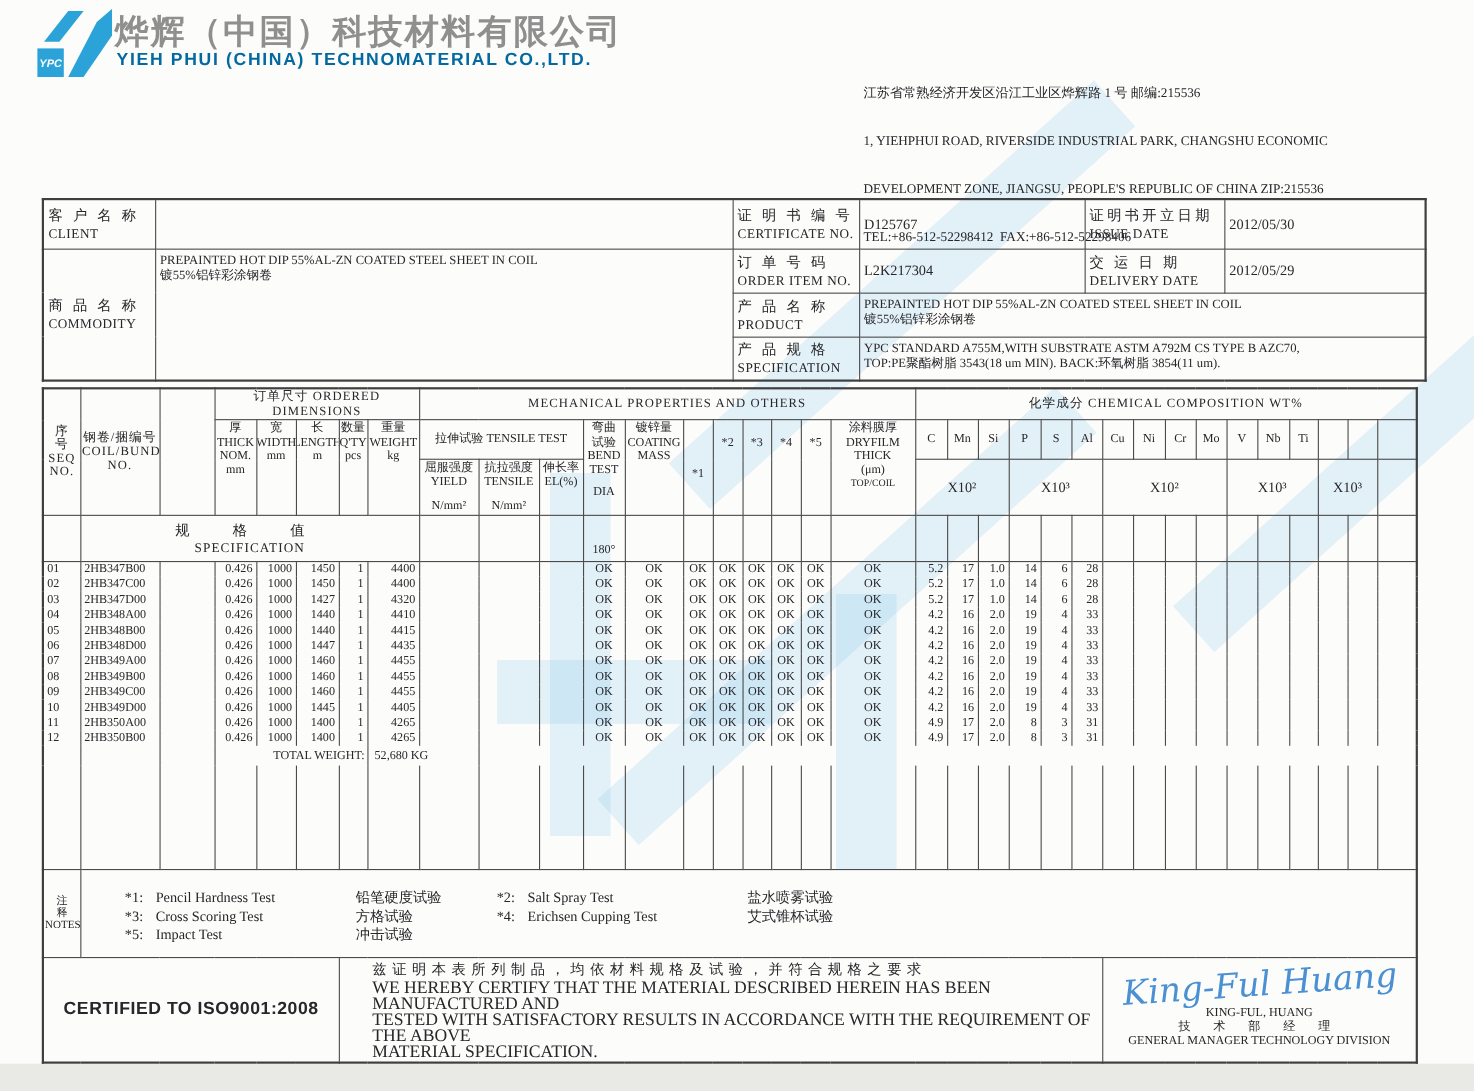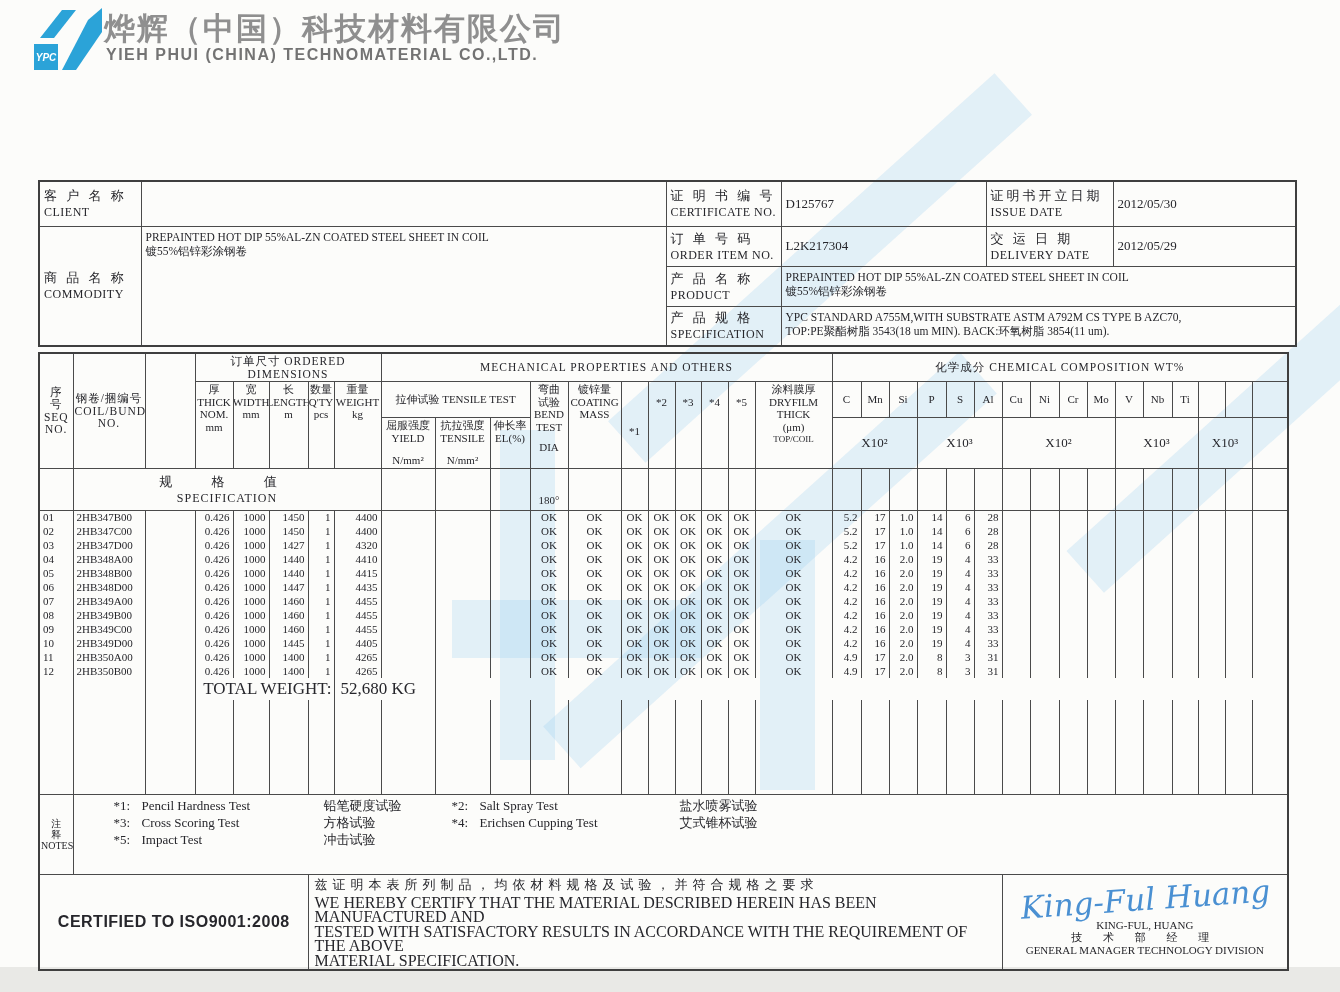--- a/index.html
+++ b/index.html
@@ -15,21 +15,21 @@
   
   .logo{position:absolute;left:32px;top:8px;width:70px;height:64px;z-index:2;font-style:italic;}
   .company-cn{
     position:absolute;left:104px;top:8px;z-index:2;
     font-family:"Liberation Sans",sans-serif;font-weight:bold;
     font-size:31px;color:#8f8f8f;letter-spacing:2px;
   }
   .company-en{
     position:absolute;left:106px;top:46px;z-index:2;
     font-family:"Liberation Sans",sans-serif;font-weight:bold;
-    font-size:16px;color:#737373;letter-spacing:1.5px;
+    font-size:16px;color:#0369a1;letter-spacing:1.5px;
   }
   .address{position:absolute;left:785px;top:48px;z-index:2;font-size:12px;line-height:14.5px;white-space:pre;}
   .title{position:absolute;left:38px;top:120px;width:1257px;text-align:center;z-index:2;}
   .title-cn{font-size:21px;font-weight:bold;letter-spacing:16px;}
   .title-en{font-size:23px;letter-spacing:1px;margin-top:2px;}
   
   table{border-collapse:collapse;table-layout:fixed;}
   td,th{overflow:hidden;}
   
   .info-table{position:absolute;left:38px;top:180px;width:1257px;border:2px solid #3f3f3f;z-index:2;}
@@ -53,38 +53,38 @@
   .tiny{font-size:9px;}
   .spec-row{height:42px;}
   .spec-row td{border:1px solid #4a4a4a;text-align:center;vertical-align:middle;}
   .spec-cn{font-size:13px;letter-spacing:18px;}
   .spec-en{font-size:12px;letter-spacing:1px;}
   .data-row{height:14px;}
   .data-row td{border-left:1px solid #4a4a4a;border-right:1px solid #4a4a4a;padding:0 3px;font-size:11px;line-height:13px;}
   .data-row td.num{text-align:right;}
   .data-row td.ctr{text-align:center;}
   .total-row{height:18px;}
-  .total-row td{border-left:1px solid #4a4a4a;border-right:1px solid #4a4a4a;font-size:17px;}
+  .total-row td{border-left:1px solid #4a4a4a;border-right:1px solid #4a4a4a;font-size:11px;}
   .total-label{text-align:right;padding-right:2px;}
   .total-value{text-align:left;padding-left:6px;}
   .filler-row{height:94px;}
   .filler-row td{border-left:1px solid #4a4a4a;border-right:1px solid #4a4a4a;border-bottom:1px solid #4a4a4a;}
   .notes-row{height:80px;}
   .notes-row td{border-bottom:1px solid #4a4a4a;vertical-align:middle;}
   .notes-label{border-right:1px solid #4a4a4a;text-align:center;font-size:10px;line-height:11px;}
-  .notes-body{padding:2px 0 4px 40px;vertical-align:top !important;}
+  .notes-body{padding:16px 0 4px 40px;vertical-align:top !important;}
   .notes-cols{display:flex;gap:50px;font-size:13px;line-height:17px;}
   .note-item{white-space:nowrap;}
   .note-item .code{display:inline-block;width:28px;}
   .note-item .en{display:inline-block;width:182px;}
   .note-item.wide .en{width:200px;}
   .footer-row{height:92px;}
   .footer-row td{border-left:1px solid #4a4a4a;vertical-align:middle;}
   .iso-cell{text-align:center;font-family:"Liberation Sans",sans-serif;font-weight:bold;font-size:16px;letter-spacing:0.5px;}
-  .certify-cell{padding-left:6px;}
+  .certify-cell{padding-left:30px;}
   .certify-cn{font-size:13px;letter-spacing:5px;margin-bottom:2px;}
   .certify-en{font-size:16px;line-height:14.5px;}
   .sign-cell{text-align:center;position:relative;}
   .sign-script{
     font-family:"DejaVu Serif",serif;font-style:italic;
     font-size:31px;color:#4a90d2;transform:rotate(-4deg);
     margin-top:-6px;margin-bottom:2px;white-space:nowrap;
   }
   .sign-name{font-size:11px;line-height:12px;}
   .sign-title-cn{font-size:11px;letter-spacing:9px;line-height:13px;}
@@ -106,20 +106,26 @@
   <div class="logo">
     <svg width="70" height="64" viewBox="0 0 70 64">
       <polygon points="8,30 30,2 44,2 22,30" fill="#2ba3d8"></polygon>
       <polygon points="30,62 56,12 70,0 70,24 44,62" fill="#2ba3d8"></polygon>
       <rect x="2" y="36" width="24" height="26" fill="#2ba3d8"></rect>
       <text x="14" y="53" font-size="10" font-family="Liberation Sans, sans-serif" font-weight="bold" fill="#ffffff" text-anchor="middle">YPC</text>
     </svg>
   </div>
   <div class="company-cn">烨辉（中国）科技材料有限公司</div>
   <div class="company-en">YIEH PHUI (CHINA) TECHNOMATERIAL CO.,LTD.</div>
+  <div class="address">
+    <div>江苏省常熟经济开发区沿江工业区烨辉路 1 号 邮编:215536</div>
+    <div>1, YIEHPHUI ROAD, RIVERSIDE INDUSTRIAL PARK, CHANGSHU ECONOMIC</div>
+    <div>DEVELOPMENT ZONE, JIANGSU, PEOPLE'S REPUBLIC OF CHINA ZIP:215536</div>
+    <div>TEL:+86-512-52298412  FAX:+86-512-52298406</div>
+  </div>
 
 
   <table class="info-table">
     <colgroup>
       <col style="width:102px">
         <col style="width:525px">
         <col style="width:115px">
       <col style="width:205px">
         <col style="width:127px">
         <col style="width:183px">

